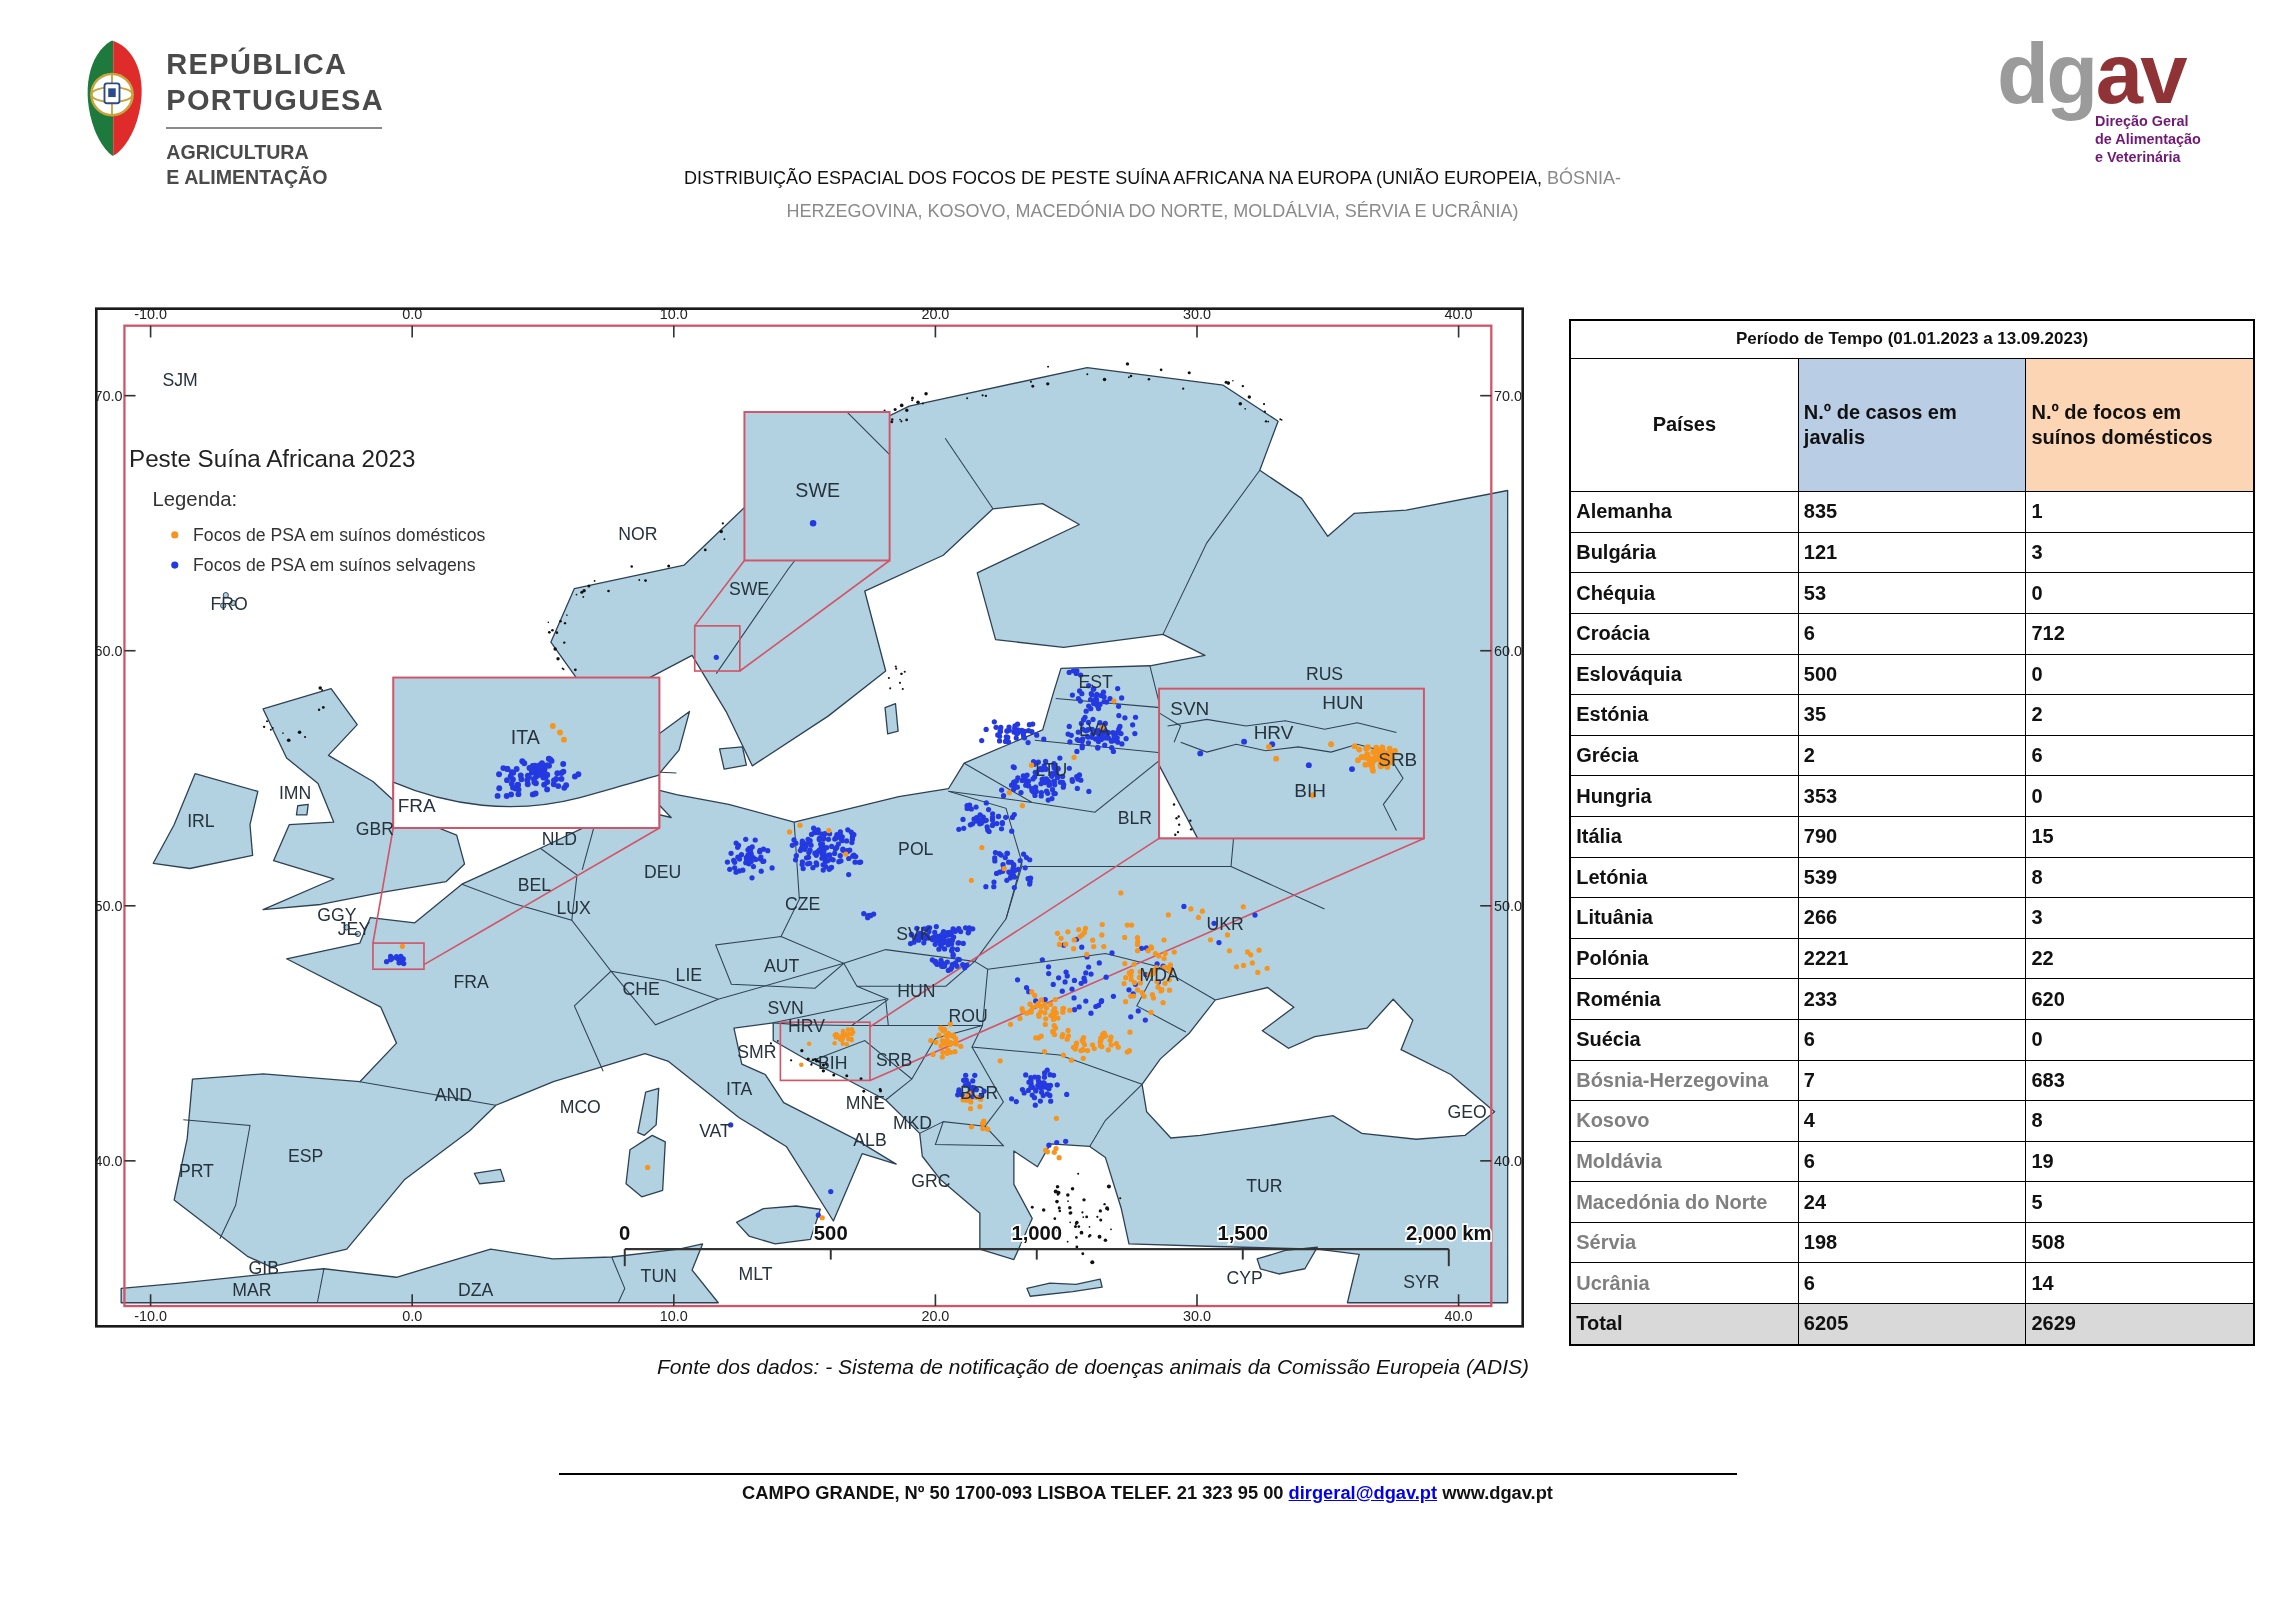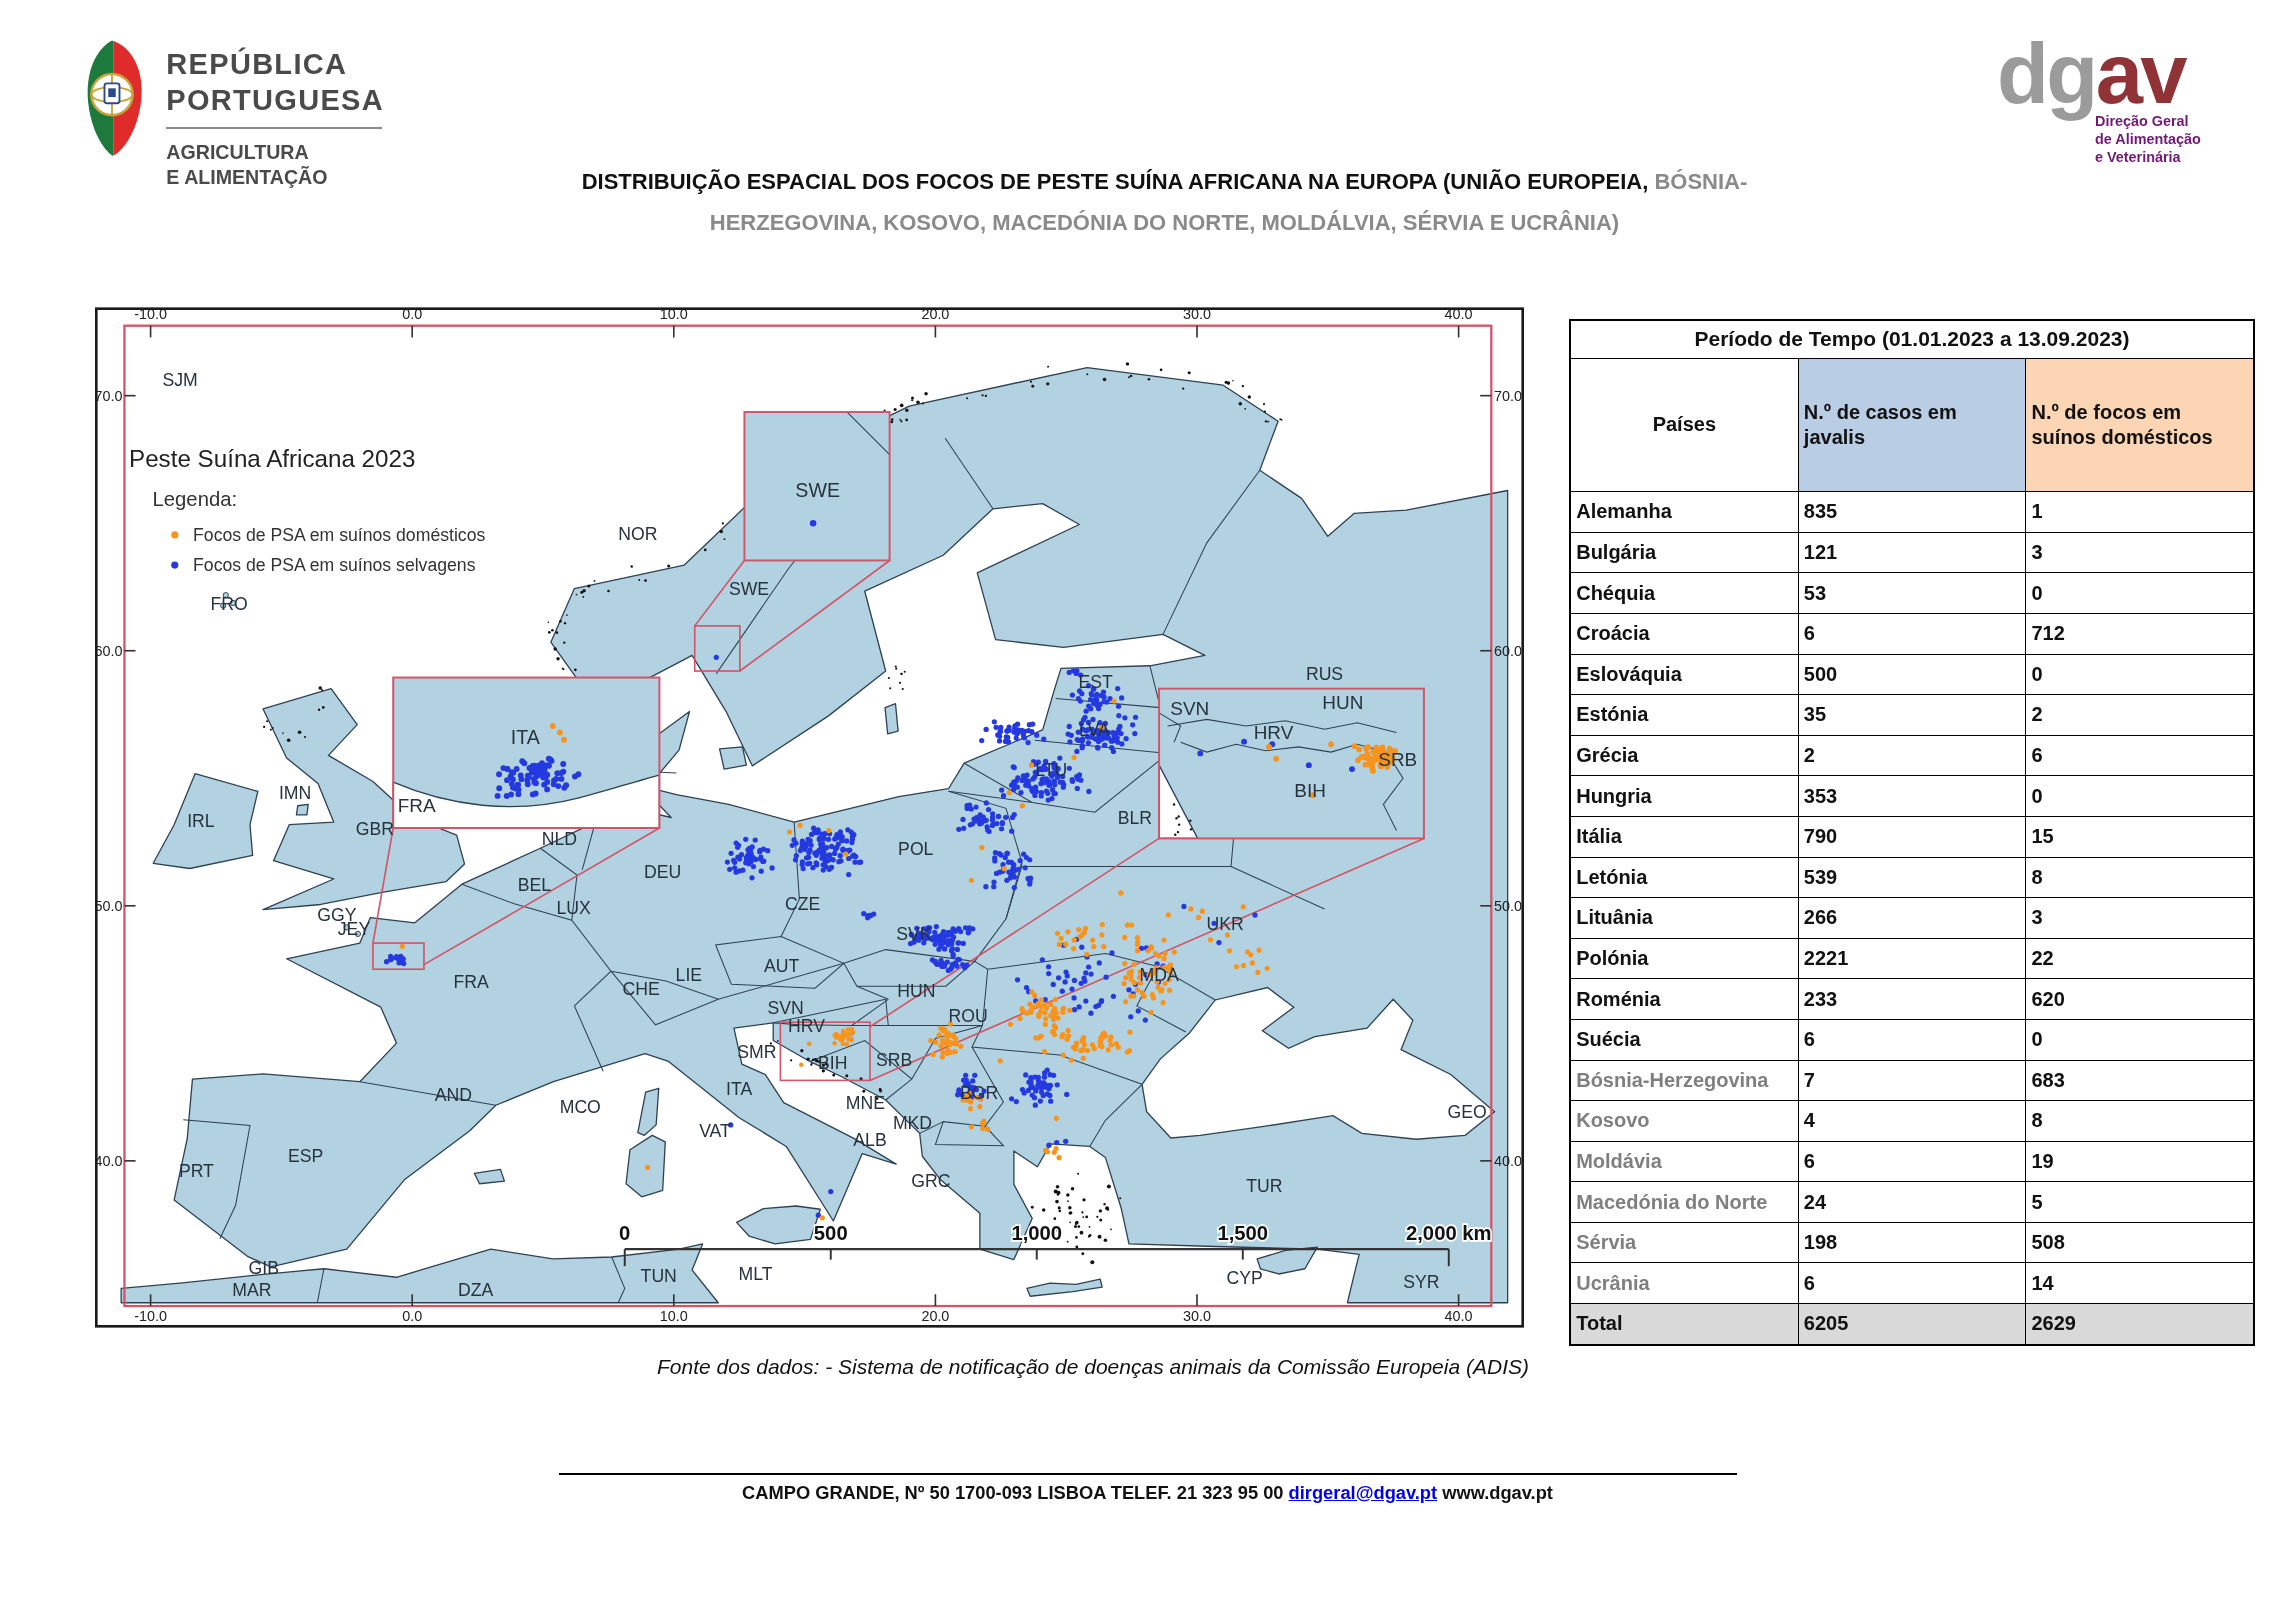--- a/index.html
+++ b/index.html
@@ -11,30 +11,30 @@
   #gov-text{margin-left:14.4px;padding-top:11.8px;}
   #gov-text .big{font-size:29px;font-weight:bold;color:#4a4a4a;letter-spacing:1.3px;line-height:1.25;}
   #gov-rule{width:216px;border-top:2.6px solid #8a8a8a;margin:9.2px 0 10.5px 0;}
   #gov-text .small{font-size:19.6px;font-weight:bold;color:#4a4a4a;line-height:1.3;}
   #dgav-logo{left:1953px;top:31px;width:275px;height:150px;margin-left:44px;}
   #dgav-word{font-size:85px;font-weight:bold;letter-spacing:-2.6px;line-height:1;}
   #dgav-word .dg{color:#9b9b9b;}
   #dgav-word .av{color:#8f3336;}
   #dgav-tag{margin-left:98px;margin-top:-3.9px;font-size:14.4px;font-weight:bold;color:#701a75;line-height:1.25;}
   
-  #title{left:216px;top:162px;width:1897px;text-align:center;font-size:22px;font-weight:bold;line-height:1.85;}
+  #title{left:204px;top:162px;width:1897px;text-align:center;font-size:18px;font-weight:normal;line-height:1.85;}
   #title .gray{color:#8a8a8a;}
   
   #map-wrap{left:95px;top:307px;width:1720px;height:1021px;}
   
   #tbl-wrap{left:1569px;top:319px;width:684px;}
   table{border-collapse:collapse;width:100%;table-layout:fixed;}
   th,td{border:1.3px solid #000;font-weight:bold;font-size:20px;padding:1.3px 5.2px;overflow:hidden;white-space:nowrap;}
   #tbl-wrap{border:1.3px solid #000;}
-  .period{height:34px;font-size:21px;}
+  .period{height:34px;font-size:17px;}
   .colhead{height:130px;vertical-align:middle;font-size:20px;white-space:normal;line-height:1.25;}
   .ch-paises{text-align:center;}
   .ch-jav{background:#b9cde4;text-align:left;margin-top:26px;}
   .ch-dom{background:#fcd5b4;text-align:left;}
   tbody td{height:37px;}
   .noneu td:first-child{color:#7f7f7f;}
   .total td{background:#d9d9d9;}
   
   #source-note{left:0;top:1355px;width:2186px;text-align:center;font-size:21px;font-style:italic;font-family:"Liberation Sans",sans-serif;}
   #footer-rule{left:559px;top:1473px;width:1178px;border-top:2px solid #000;height:0;}

